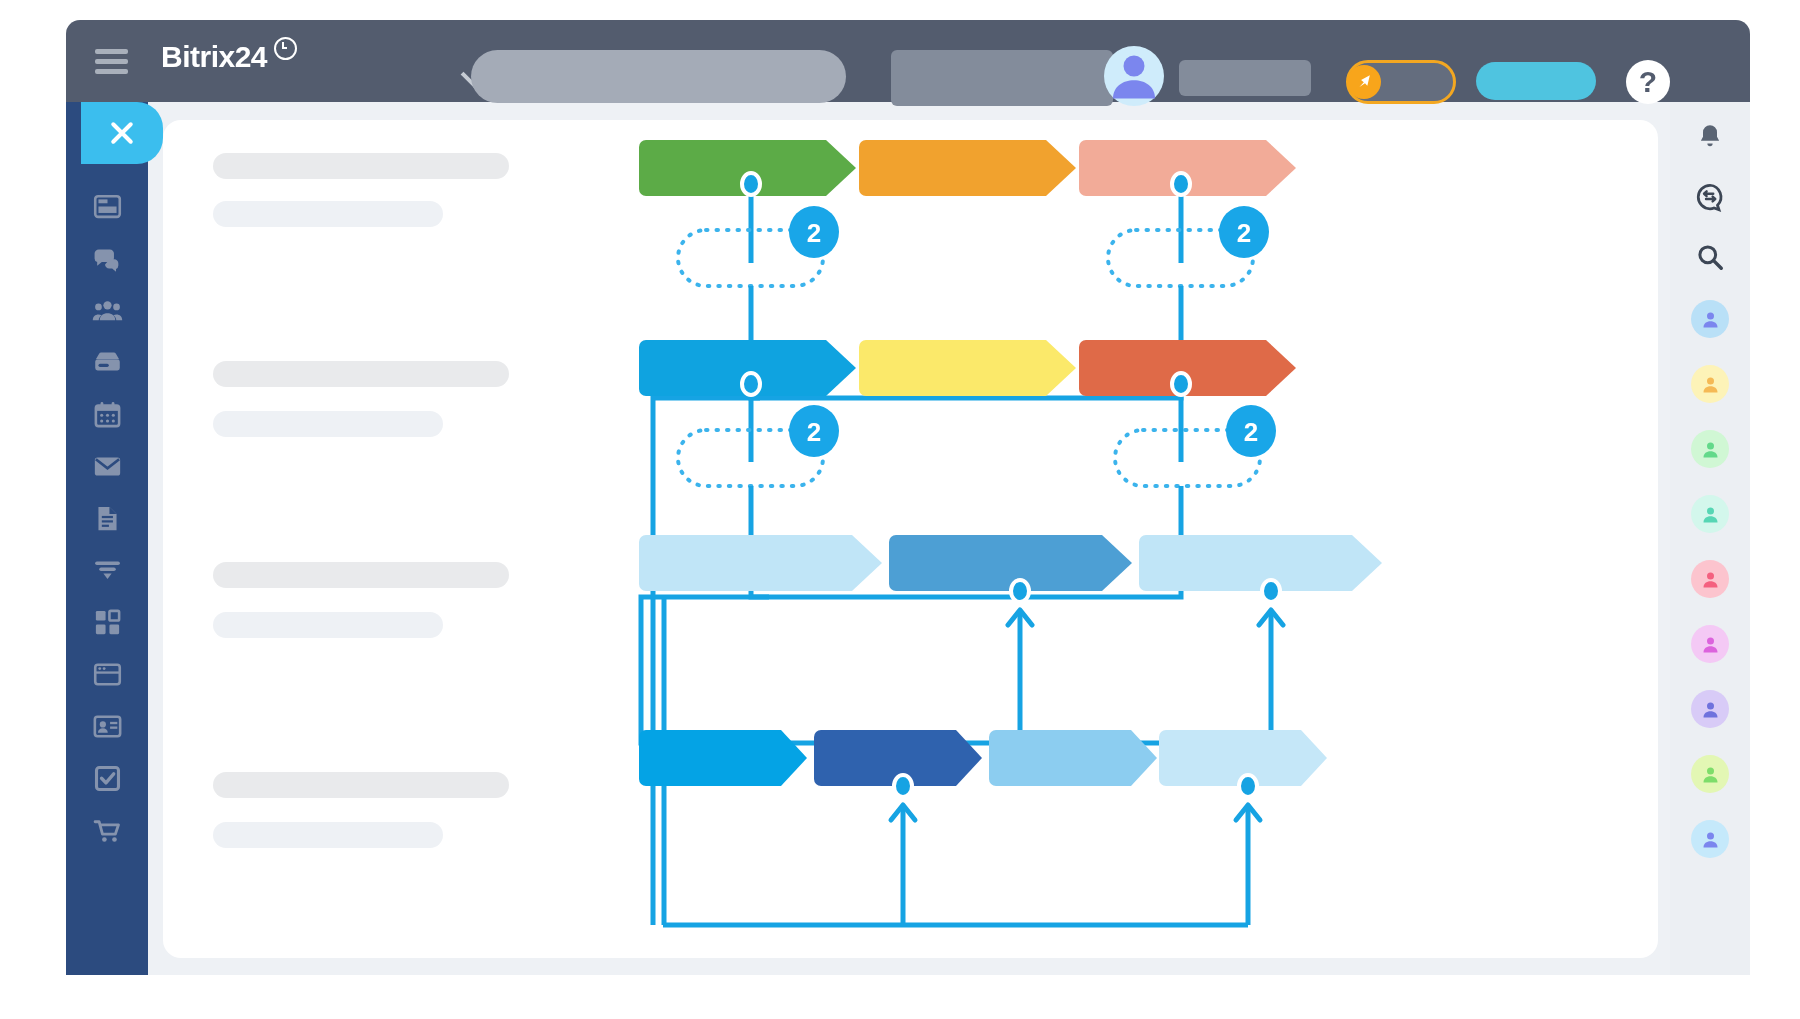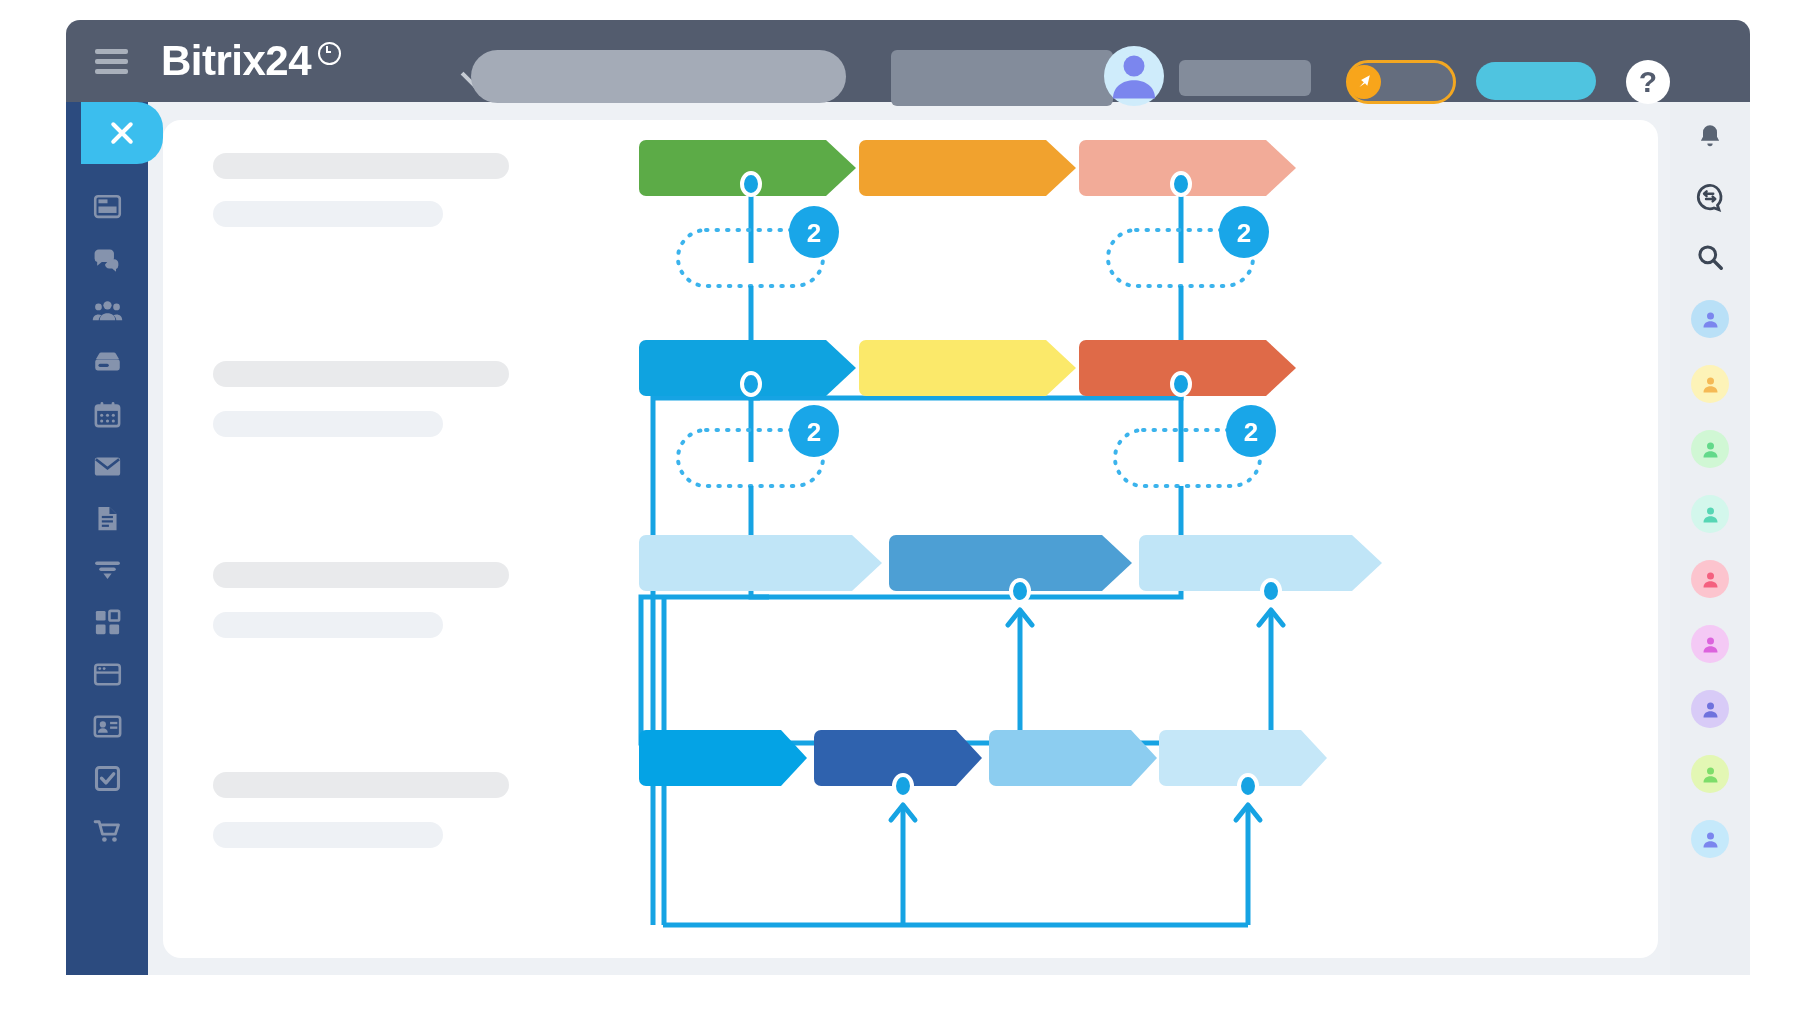--- a/index.html
+++ b/index.html
@@ -36,21 +36,21 @@
     position: absolute; left: 29px; top: 29px;
     width: 33px; height: 25px;
     display: flex; flex-direction: column; justify-content: space-between;
     cursor: pointer;
   }
   .hamburger i { display: block; height: 5px; border-radius: 2px; background: #a9b0bb; }
   #brand {
     position: absolute; left: 95px; top: 17px;
     display: flex; align-items: center; gap: 2px;
     color: #ffffff;
-    font-size: 42px; font-weight: bold; letter-spacing: -0.5px;
+    font-size: 30px; font-weight: bold; letter-spacing: -0.5px;
   }
   #brand .clockmark {
     display: inline-block; width: 19px; height: 19px;
     border: 2.6px solid #ffffff; border-radius: 50%;
     position: relative; margin-left: 5px; margin-bottom: 16px;
   }
   #brand .clockmark::before {
     content:""; position:absolute; left:6px; top:2.5px;
     width:2.2px; height:6px; background:#fff;
   }

